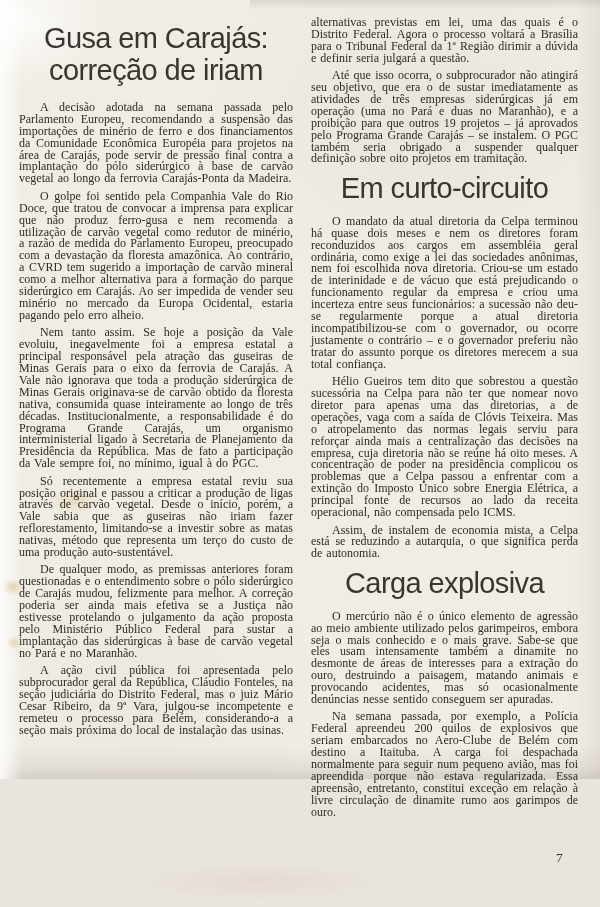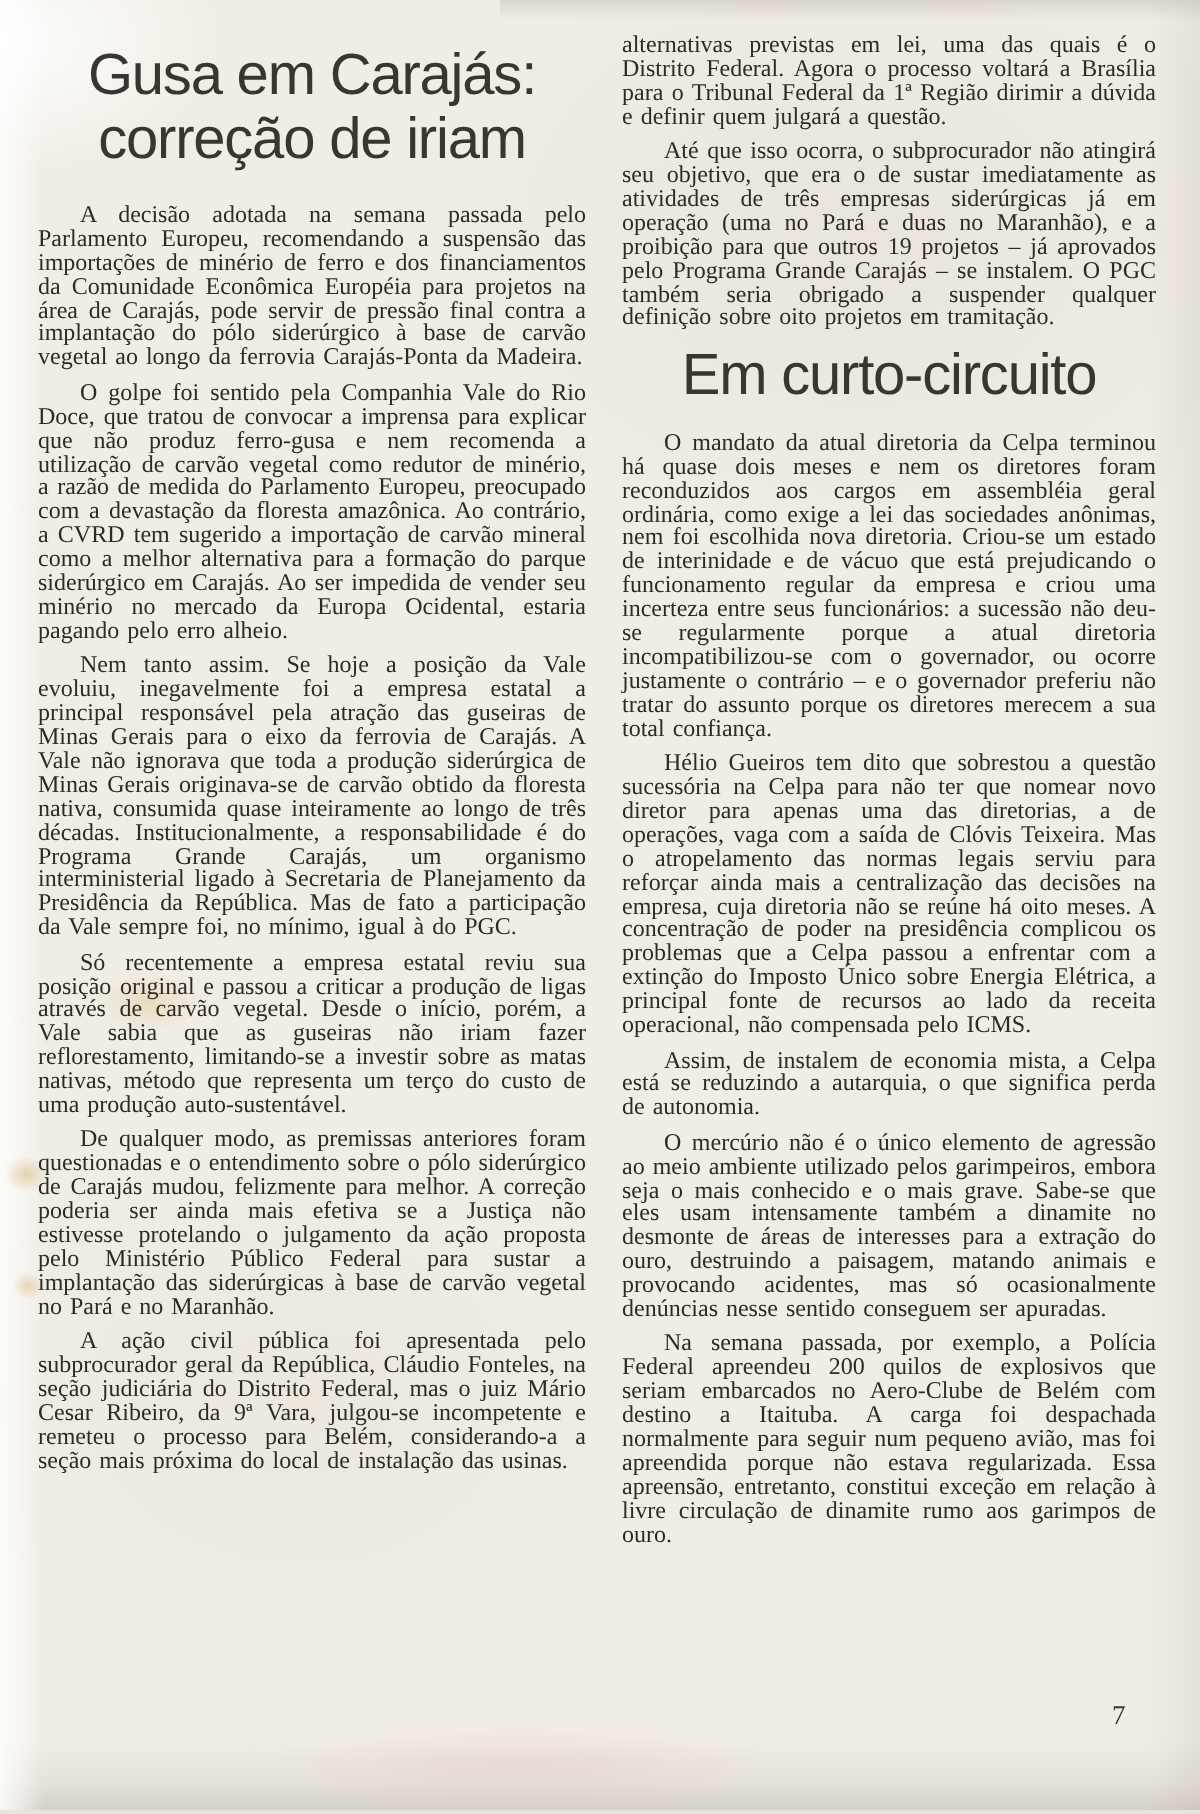--- a/index.html
+++ b/index.html
@@ -1,21 +1,21 @@
 <!DOCTYPE html>
 <html lang="pt"><head>
 <meta charset="utf-8">
 <style>
   html, body { margin: 0; padding: 0; }
   body {
     width: 600px; height: 907px; overflow: hidden;
     background: #e9e5de;
   }
   .page {
-    position: relative; width: 600px; height: 905px;
+    position: relative; width: 600px; height: 779px;
     color: #2e2b26;
     font-family: "Liberation Serif", serif;
     background:
       
       radial-gradient(ellipse 150px 90px at 0px 20px, rgba(255,255,255,0.95), rgba(255,255,255,0) 75%),
       
       linear-gradient(90deg, rgba(253,253,252,0.9) 0px, rgba(253,253,252,0.55) 10px, rgba(253,253,252,0) 22px),
       
       linear-gradient(0deg, rgba(168,160,152,0.38) 0px, rgba(190,183,176,0.22) 14px, rgba(190,183,176,0) 34px),
       
@@ -101,27 +101,28 @@
     </div>
     <p class="body-par">A decisão adotada na semana passada pelo Parlamento Europeu, recomendando a suspensão das importações de minério de ferro e dos financiamentos da Comunidade Econômica Européia para projetos na área de Carajás, pode servir de pressão final contra a implantação do pólo siderúrgico à base de carvão vegetal ao longo da ferrovia Carajás-Ponta da Madeira.</p>
     <p class="body-par">O golpe foi sentido pela Companhia Vale do Rio Doce, que tratou de convocar a imprensa para explicar que não produz ferro-gusa e nem recomenda a utilização de carvão vegetal como redutor de minério, a razão de medida do Parlamento Europeu, preocupado com a devastação da floresta amazônica. Ao contrário, a CVRD tem sugerido a importação de carvão mineral como a melhor alternativa para a formação do parque siderúrgico em Carajás. Ao ser impedida de vender seu minério no mercado da Europa Ocidental, estaria pagando pelo erro alheio.</p>
     <p class="body-par">Nem tanto assim. Se hoje a posição da Vale evoluiu, inegavelmente foi a empresa estatal a principal responsável pela atração das guseiras de Minas Gerais para o eixo da ferrovia de Carajás. A Vale não ignorava que toda a produção siderúrgica de Minas Gerais originava-se de carvão obtido da floresta nativa, consumida quase inteiramente ao longo de três décadas. Institucionalmente, a responsabilidade é do Programa Grande Carajás, um organismo interministerial ligado à Secretaria de Planejamento da Presidência da República. Mas de fato a participação da Vale sempre foi, no mínimo, igual à do PGC.</p>
     <p class="body-par">Só recentemente a empresa estatal reviu sua posição original e passou a criticar a produção de ligas através de carvão vegetal. Desde o início, porém, a Vale sabia que as guseiras não iriam fazer reflorestamento, limitando-se a investir sobre as matas nativas, método que representa um terço do custo de uma produção auto-sustentável.</p>
     <p class="body-par">De qualquer modo, as premissas anteriores foram questionadas e o entendimento sobre o pólo siderúrgico de Carajás mudou, felizmente para melhor. A correção poderia ser ainda mais efetiva se a Justiça não estivesse protelando o julgamento da ação proposta pelo Ministério Público Federal para sustar a implantação das siderúrgicas à base de carvão vegetal no Pará e no Maranhão.</p>
     <p class="body-par">A ação civil pública foi apresentada pelo subprocurador geral da República, Cláudio Fonteles, na seção judiciária do Distrito Federal, mas o juiz Mário Cesar Ribeiro, da 9ª Vara, julgou-se incompetente e remeteu o processo para Belém, considerando-a a seção mais próxima do local de instalação das usinas.</p>
   </div>
 
   <div class="col col-right">
-    <p class="body-par no-indent">alternativas previstas em lei, uma das quais é o Distrito Federal. Agora o processo voltará a Brasília para o Tribunal Federal da 1ª Região dirimir a dúvida e definir quem julgará a questão.</p>
+    <p class="body-par no-indent">alternativas previstas em lei, uma das quais é o Distrito Federal. Agora o processo voltará a Brasília para o Tribunal Federal da 1ª Região dirimir a dúvida e definir seria julgará a questão.</p>
     <p class="body-par">Até que isso ocorra, o subprocurador não atingirá seu objetivo, que era o de sustar imediatamente as atividades de três empresas siderúrgicas já em operação (uma no Pará e duas no Maranhão), e a proibição para que outros 19 projetos – já aprovados pelo Programa Grande Carajás – se instalem. O PGC também seria obrigado a suspender qualquer definição sobre oito projetos em tramitação.</p>
 
     <div class="headline headline-section">Em curto-circuito</div>
     <p class="body-par">O mandato da atual diretoria da Celpa terminou há quase dois meses e nem os diretores foram reconduzidos aos cargos em assembléia geral ordinária, como exige a lei das sociedades anônimas, nem foi escolhida nova diretoria. Criou-se um estado de interinidade e de vácuo que está prejudicando o funcionamento regular da empresa e criou uma incerteza entre seus funcionários: a sucessão não deu-se regularmente porque a atual diretoria incompatibilizou-se com o governador, ou ocorre justamente o contrário – e o governador preferiu não tratar do assunto porque os diretores merecem a sua total confiança.</p>
     <p class="body-par">Hélio Gueiros tem dito que sobrestou a questão sucessória na Celpa para não ter que nomear novo diretor para apenas uma das diretorias, a de operações, vaga com a saída de Clóvis Teixeira. Mas o atropelamento das normas legais serviu para reforçar ainda mais a centralização das decisões na empresa, cuja diretoria não se reúne há oito meses. A concentração de poder na presidência complicou os problemas que a Celpa passou a enfrentar com a extinção do Imposto Único sobre Energia Elétrica, a principal fonte de recursos ao lado da receita operacional, não compensada pelo ICMS.</p>
     <p class="body-par">Assim, de instalem de economia mista, a Celpa está se reduzindo a autarquia, o que significa perda de autonomia.</p>
 
+    <div class="headline headline-section">Carga explosiva</div>
     <p class="body-par">O mercúrio não é o único elemento de agressão ao meio ambiente utilizado pelos garimpeiros, embora seja o mais conhecido e o mais grave. Sabe-se que eles usam intensamente também a dinamite no desmonte de áreas de interesses para a extração do ouro, destruindo a paisagem, matando animais e provocando acidentes, mas só ocasionalmente denúncias nesse sentido conseguem ser apuradas.</p>
     <p class="body-par">Na semana passada, por exemplo, a Polícia Federal apreendeu 200 quilos de explosivos que seriam embarcados no Aero-Clube de Belém com destino a Itaituba. A carga foi despachada normalmente para seguir num pequeno avião, mas foi apreendida porque não estava regularizada. Essa apreensão, entretanto, constitui exceção em relação à livre circulação de dinamite rumo aos garimpos de ouro.</p>
   </div>
 
   <div class="page-number">7</div>
 
 </div>
 
 </body></html>

